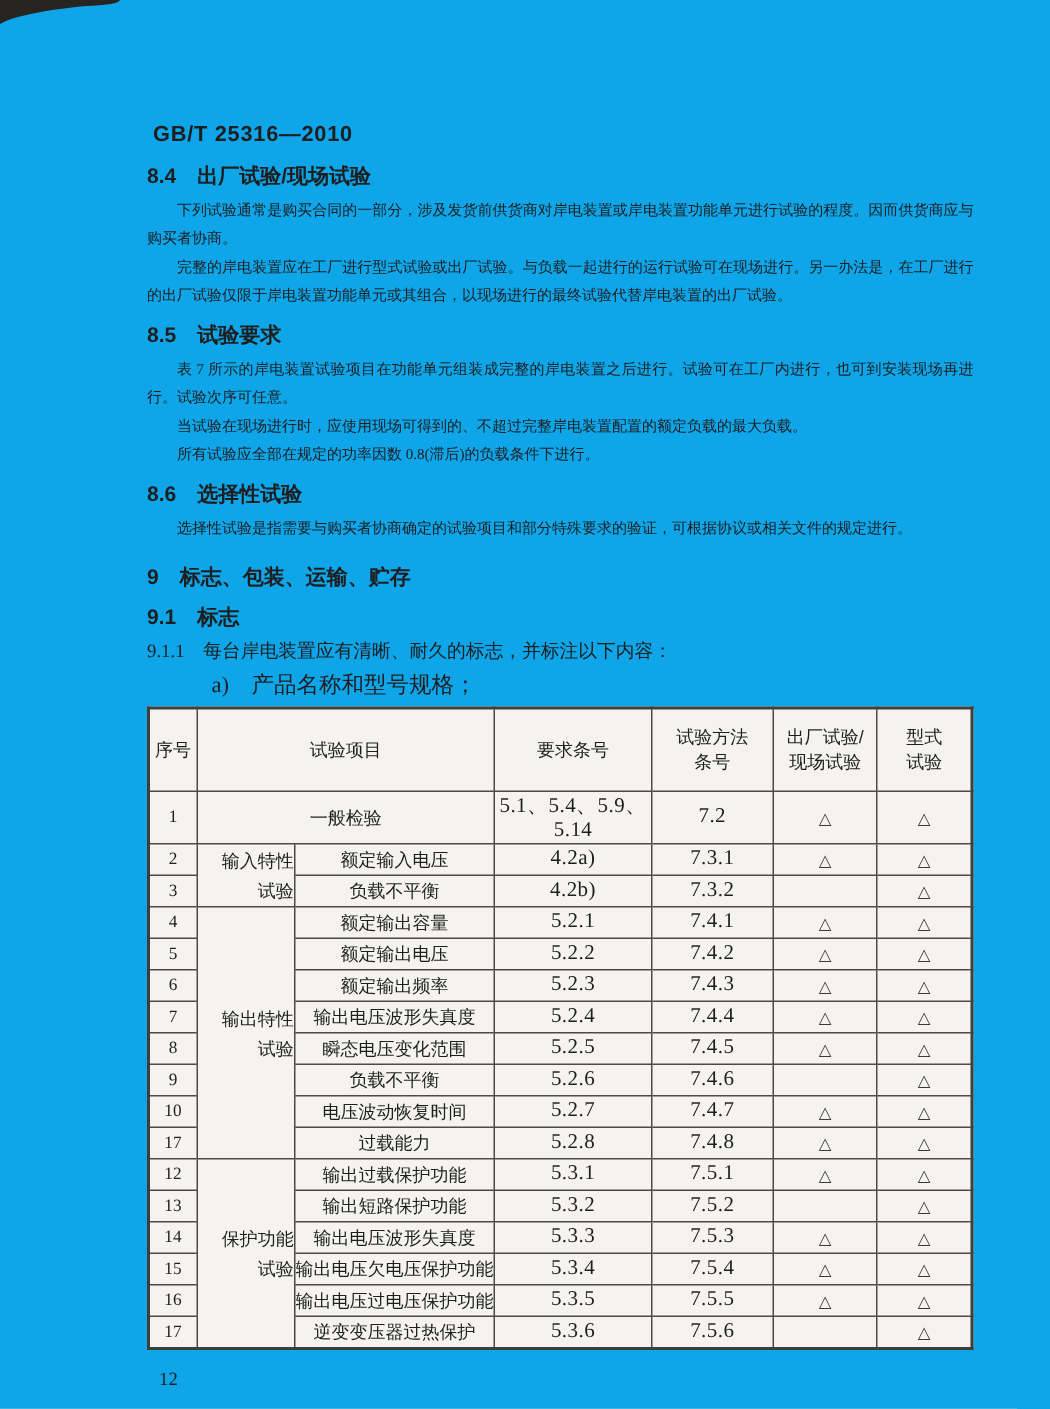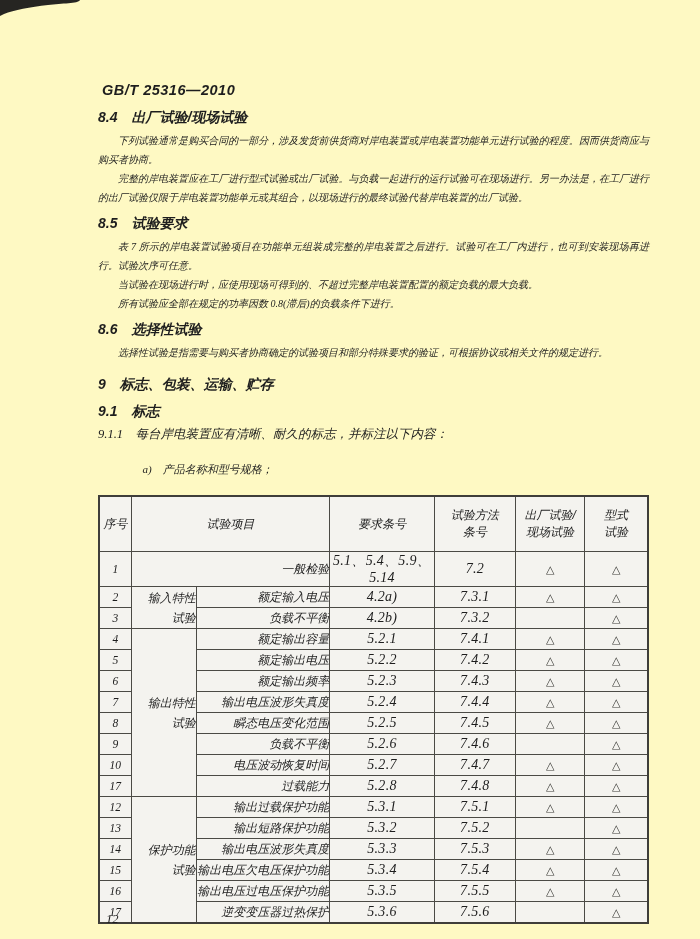--- a/index.html
+++ b/index.html
@@ -3,24 +3,23 @@
 <meta charset="utf-8">
 <style>
   html,body{margin:0;padding:0;}
   body{
     background:#d9d8d4;
     font-family:"Liberation Serif","DejaVu Serif",serif;
   }
   .page{
     position:relative;
     width:700px;height:939px;
-    background:#fef9c3;
+    background:#0ea5e9;
     overflow:hidden;
     color:#1e1e1e;
-    font-style:italic;
   }
   .scan-corner{
     position:absolute;top:0;left:0;
   }
   .content{
     position:absolute;
     left:98px;top:82px;
     width:551px;
   }
   .doc-header{
@@ -52,23 +51,23 @@
     text-align:justify;
     white-space:pre-wrap;
   }
   .para-flush{
     font-size:12.5px;
     line-height:19px;
     margin:0;
     white-space:pre-wrap;
   }
   .para-list{
-    font-size:11px;
+    font-size:15px;
     line-height:19px;
-    margin:16px;
+    margin:4px;
     text-indent:2.6em;
     white-space:pre-wrap;
   }
   .table-title{
     font-family:"Liberation Sans","DejaVu Sans",sans-serif;
     font-weight:bold;
     font-size:13.5px;
     text-align:center;
     margin:7px 0 6px 0;
   }
@@ -105,21 +104,21 @@
     font-family:"Liberation Sans","DejaVu Sans",sans-serif;
     font-size:12px;
     text-align:right;
     vertical-align:middle;
     white-space:pre-line;
     line-height:20px;
   }
   td.c-item{
     font-family:"Liberation Sans","DejaVu Sans",sans-serif;
     font-size:12px;
-    text-align:right;
+    text-align:center;
     vertical-align:middle;
     padding-left:8px;
   }
   td.c-num{
     font-family:"Liberation Serif","DejaVu Serif",serif;
     font-size:14px;
     text-align:center;
     vertical-align:middle;
     letter-spacing:.3px;
   }

